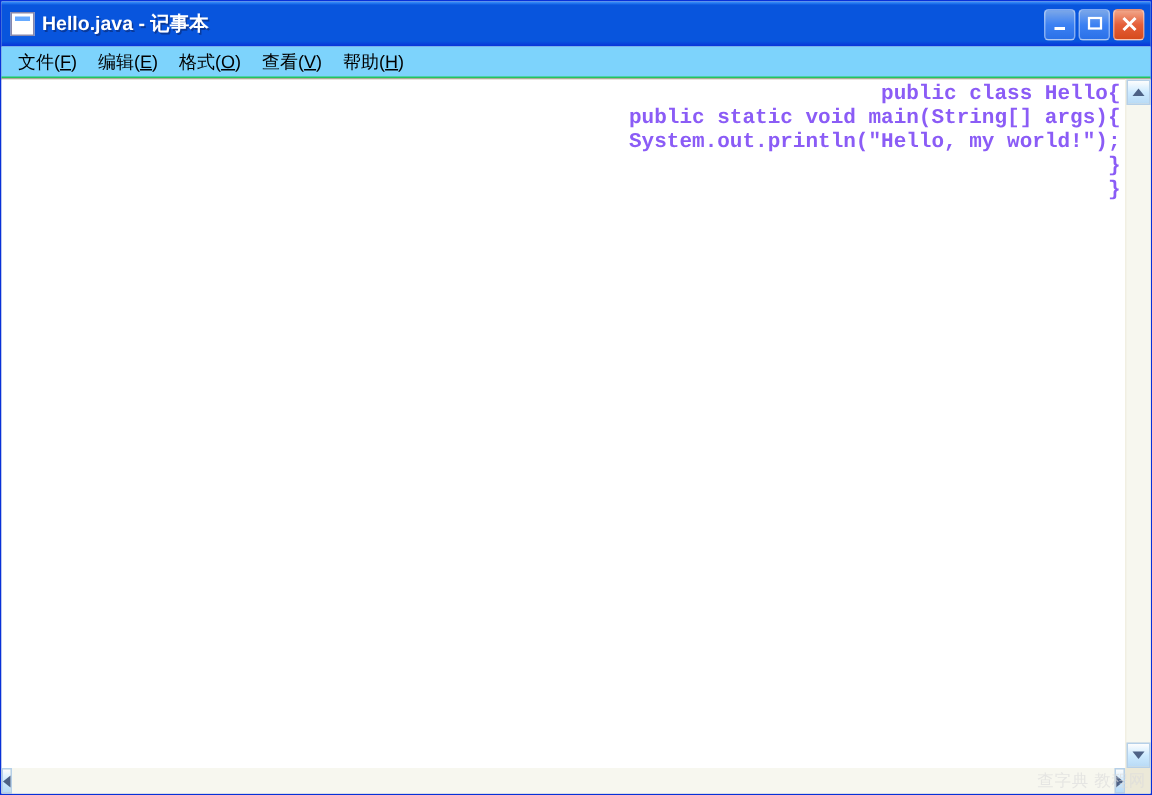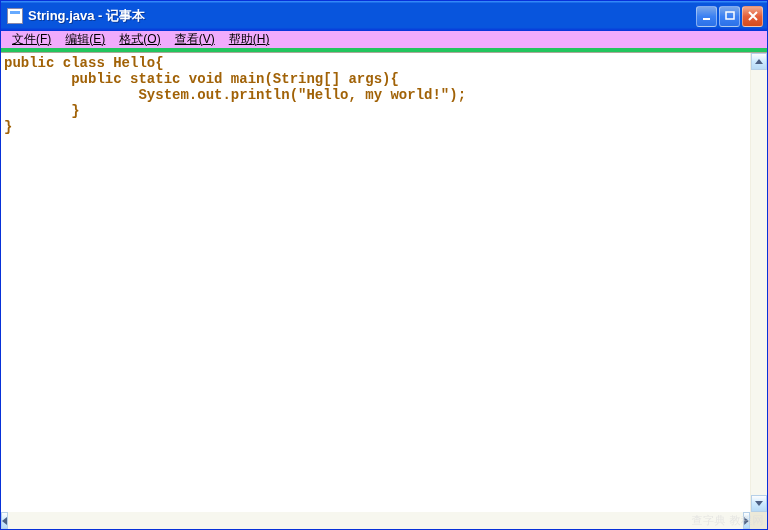--- a/index.html
+++ b/index.html
@@ -70,27 +70,26 @@
 }
 .win-btn.min, .win-btn.max {
   background: linear-gradient(to bottom, #7ba7e8 0%, #3c81f3 50%, #2b71e8 100%);
 }
 .win-btn.close {
   background: linear-gradient(to bottom, #f1a689 0%, #e55f3a 50%, #d64b1d 100%);
 }
 .win-btn svg { width: 12px; height: 12px; }
 .menubar {
   height: 21px;
-  background: #f0abfc;
-  border-bottom: 4px solid #22c55e;
+  background: #7dd3fc;
+  border-bottom: 1px solid #22c55e;
   display: flex;
   align-items: center;
   padding-left: 4px;
   font-size: 12px;
-  text-decoration: underline;
 }
 .menu-item {
   padding: 2px 7px;
   cursor: pointer;
 }
 .menu-item .hotkey { text-decoration: underline; }
 .client-wrap {
   flex: 1;
   border-top: 1px solid #aca899;
   display: flex;
@@ -102,28 +101,29 @@
   background: #fff;
   position: relative;
   display: flex;
   min-height: 0;
 }
 .editor {
   flex: 1;
   font-family: "Courier New", "Consolas", monospace;
   font-size: 14px;
   font-weight: bold;
-  color: #a16207;
+  color: #8b5cf6;
   padding: 2px 3px;
   white-space: pre;
   line-height: 16px;
   overflow: hidden;
   resize: none;
   border: none;
   outline: none;
+  text-align: right;
 }
 .scroll-v {
   width: 17px;
   background: #f1efe2;
   border-left: 1px solid #f1efe2;
   display: flex;
   flex-direction: column;
 }
 .scroll-btn {
   height: 17px;
@@ -168,21 +168,21 @@
   letter-spacing: 0.5px;
 }
 </style>
 </head>
 <body>
 
 <div class="window">
 
   <div class="titlebar">
     <div class="titlebar-icon"></div>
-    <div class="title-text">String.java - 记事本</div>
+    <div class="title-text">Hello.java - 记事本</div>
     <div class="win-buttons">
       <div class="win-btn min">
         <svg viewBox="0 0 12 12">
             <rect x="2" y="8" width="7" height="2" fill="white"></rect>
           </svg>
       </div>
       <div class="win-btn max">
         <svg viewBox="0 0 12 12">
             <rect x="2" y="2" width="8" height="7" fill="none" stroke="white" stroke-width="1.5"></rect>
           </svg>

